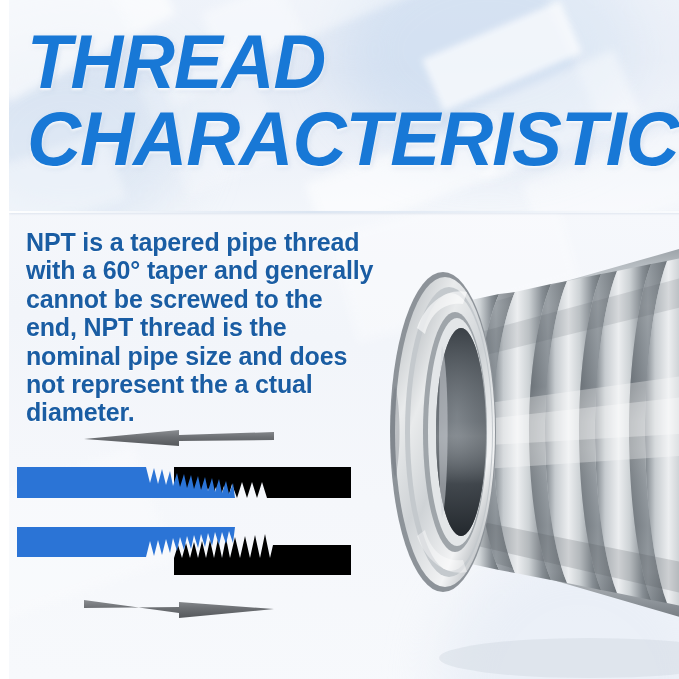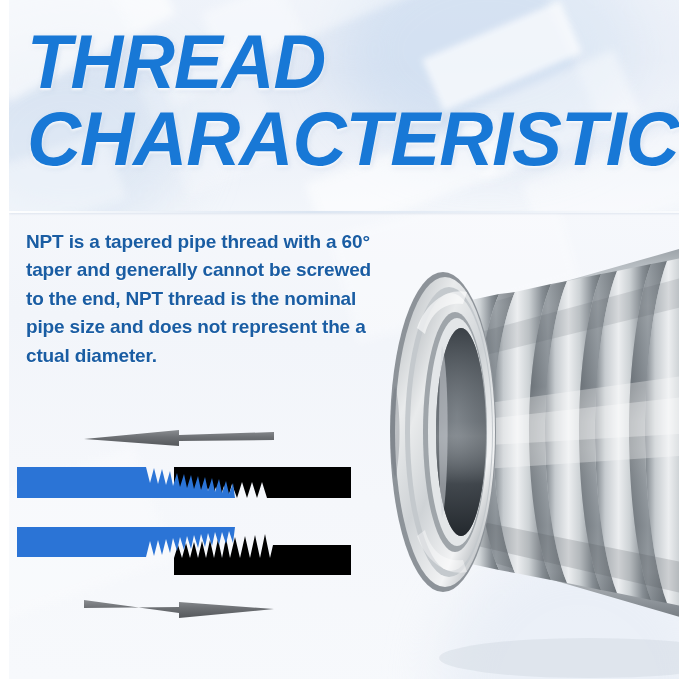--- a/index.html
+++ b/index.html
@@ -72,21 +72,21 @@
     z-index:6;
   }
   .title-line{display:block;white-space:nowrap;}
   .title-line.l1{font-size:76px;transform:scaleX(.96);transform-origin:left top;}
   .title-line.l2{font-size:76px;transform:scaleX(.985);transform-origin:left top;margin-top:4px;}
 
   
   .body-copy{
     position:absolute;left:17px;top:228px;width:352px;
     color:#1a5da3;
-    font-size:19px;
+    font-size:25px;
     font-weight:bold;
     line-height:28.4px;
     letter-spacing:-.15px;
     text-shadow:0 1px 1px rgba(255,255,255,.85);
     z-index:6;
   }
 
   
   .diagram{position:absolute;left:0;top:410px;width:360px;height:230px;z-index:6;}
 

